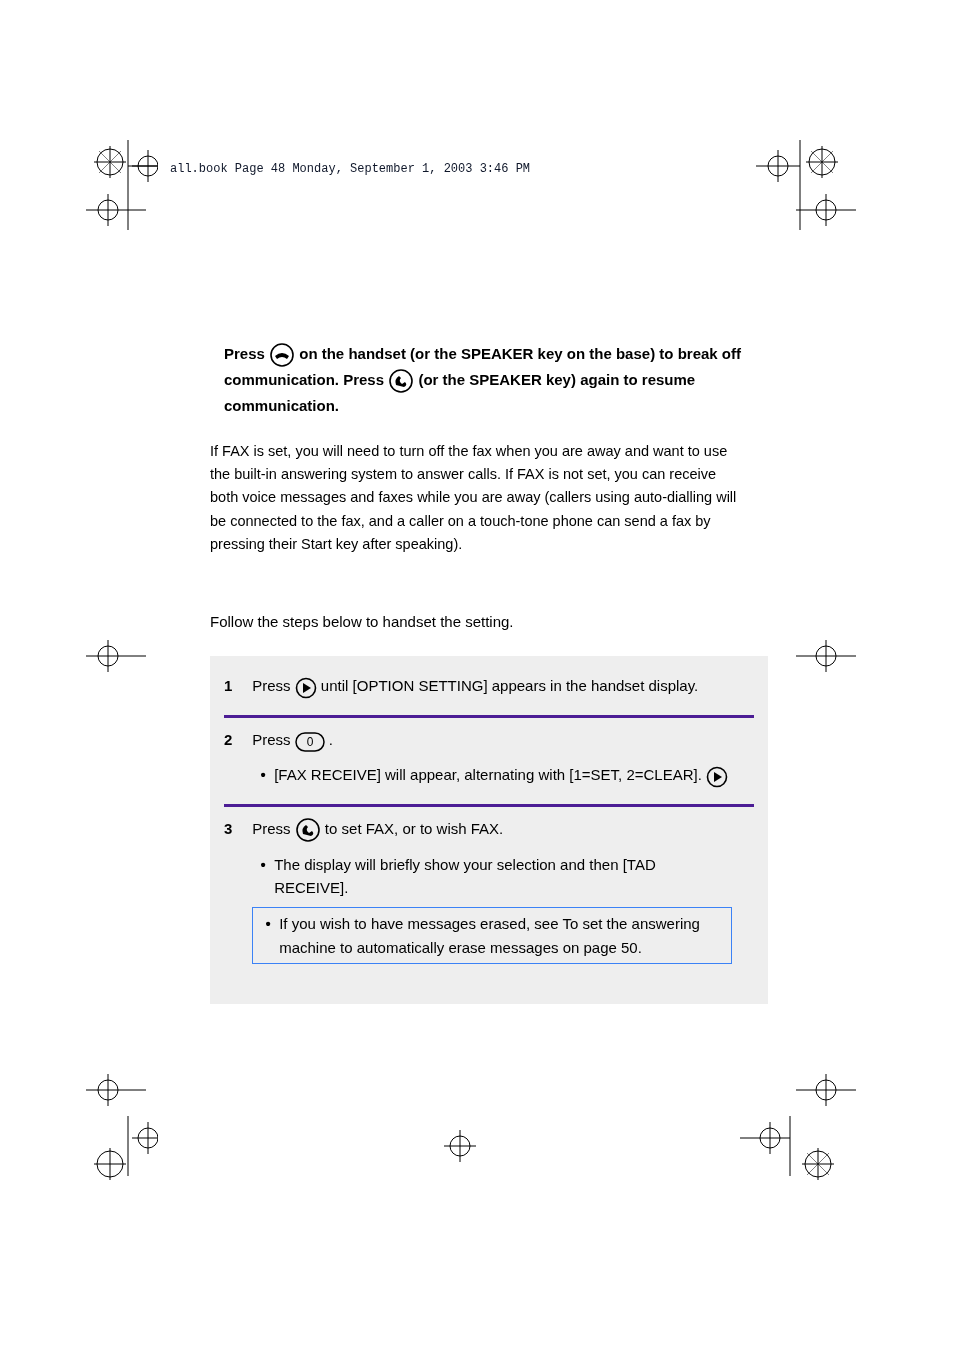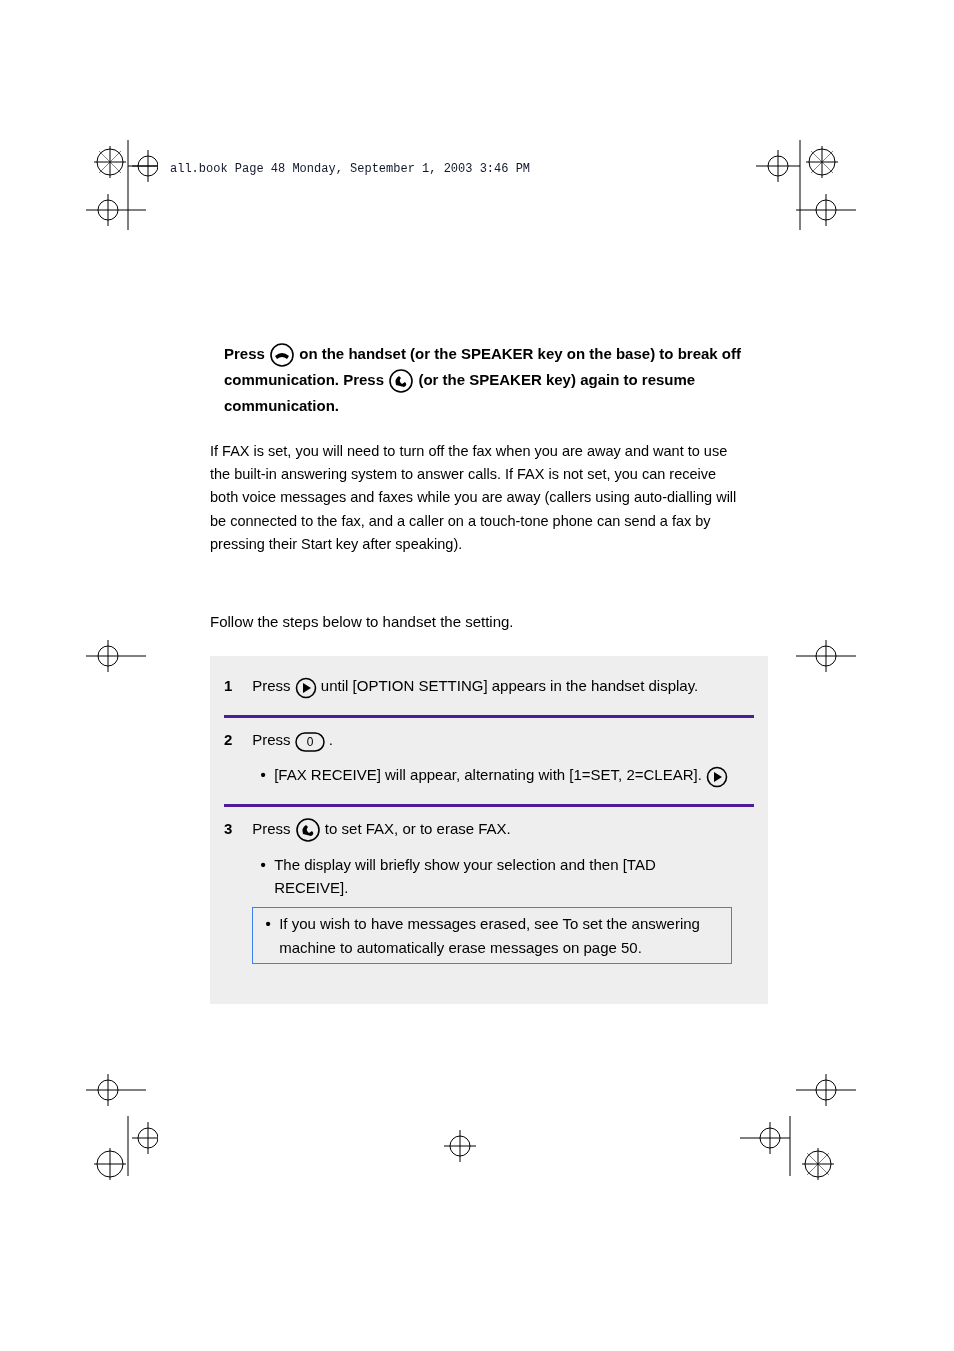--- a/index.html
+++ b/index.html
@@ -262,21 +262,21 @@
     <span class="num">3</span>
     <span class="step-body">
       <span>Press </span>
       <span class="icon">
         <svg width="26" height="26">
             <circle cx="13" cy="13" r="11" fill="none" stroke="#000" stroke-width="1.6"></circle>
             <path d="M8 17 Q6 11 11 8 L13 10 Q10 13 14 16 L17 14 Q20 17 16 19 Z" fill="#000"></path>
           </svg>
       </span>
       <span> to set FAX, or </span>
-      <span> to erase FAX.</span>
+      <span> to wish FAX.</span>
       <div class="bullet-row">
         <div class="bullet-dot">•</div>
         <div class="bullet-text">The display will briefly show your selection and then [TAD RECEIVE].</div>
       </div>
       <div class="blue-box">
         <div class="bullet-dot">•</div>
         <div class="bullet-text">If you wish to have messages erased, see To set the answering machine to automatically erase messages on page 50.</div>
       </div>
     </span>
   </div>

